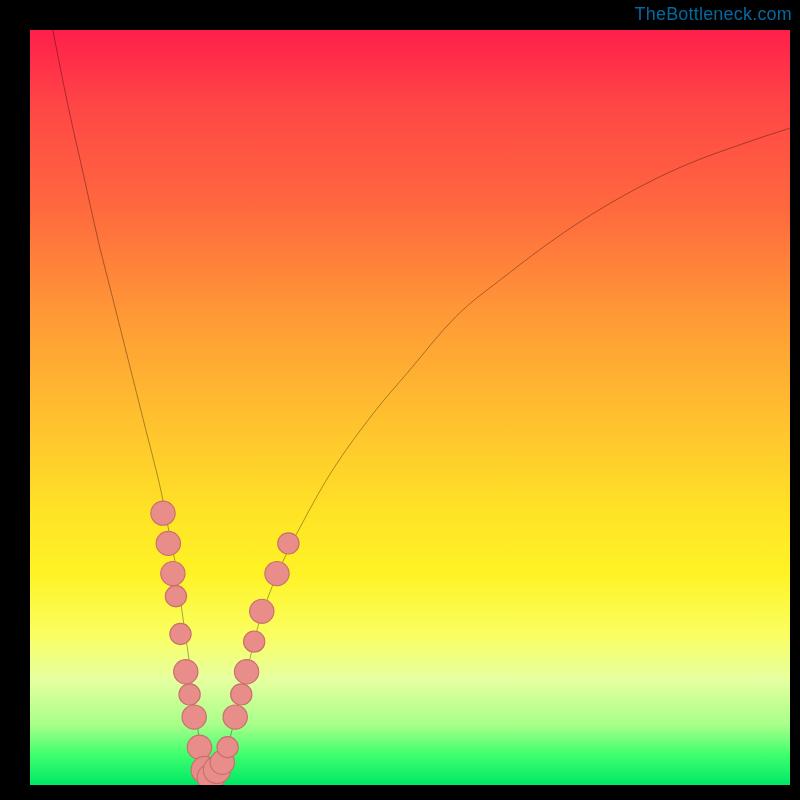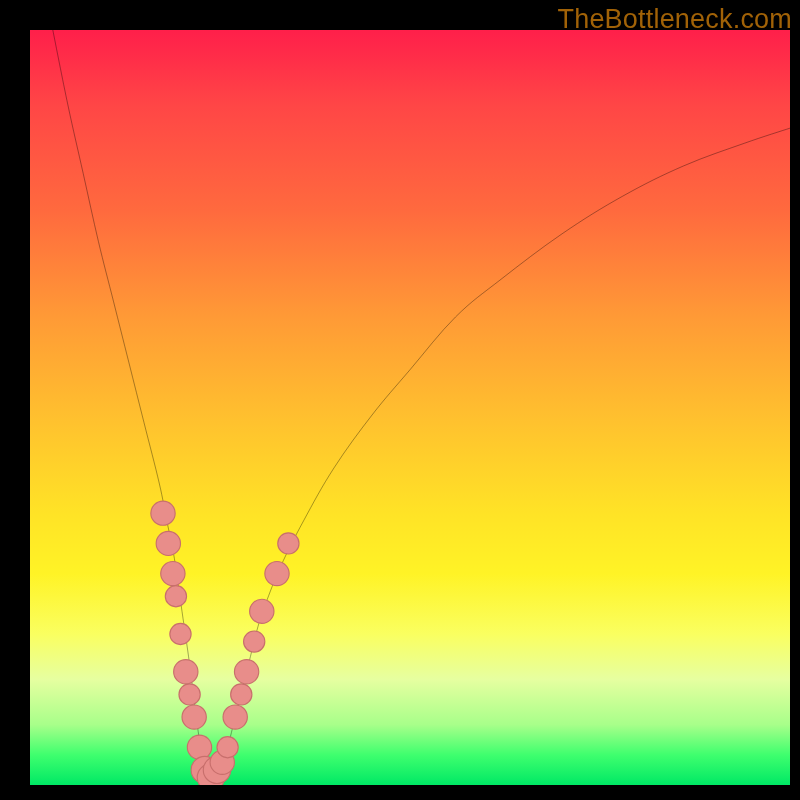--- a/index.html
+++ b/index.html
@@ -42,22 +42,22 @@
   .plot-area svg {
     position: absolute;
     inset: 0;
     width: 100%;
     height: 100%;
   }
   .watermark {
     position: absolute;
     top: 4px;
     right: 8px;
-    color: #a16207;
-    font-size: 27px;
+    color: #0369a1;
+    font-size: 18px;
     font-weight: 500;
     letter-spacing: 0.2px;
     user-select: none;
   }
 </style>
 </head>
 <body>
 
 <div class="frame">
 

